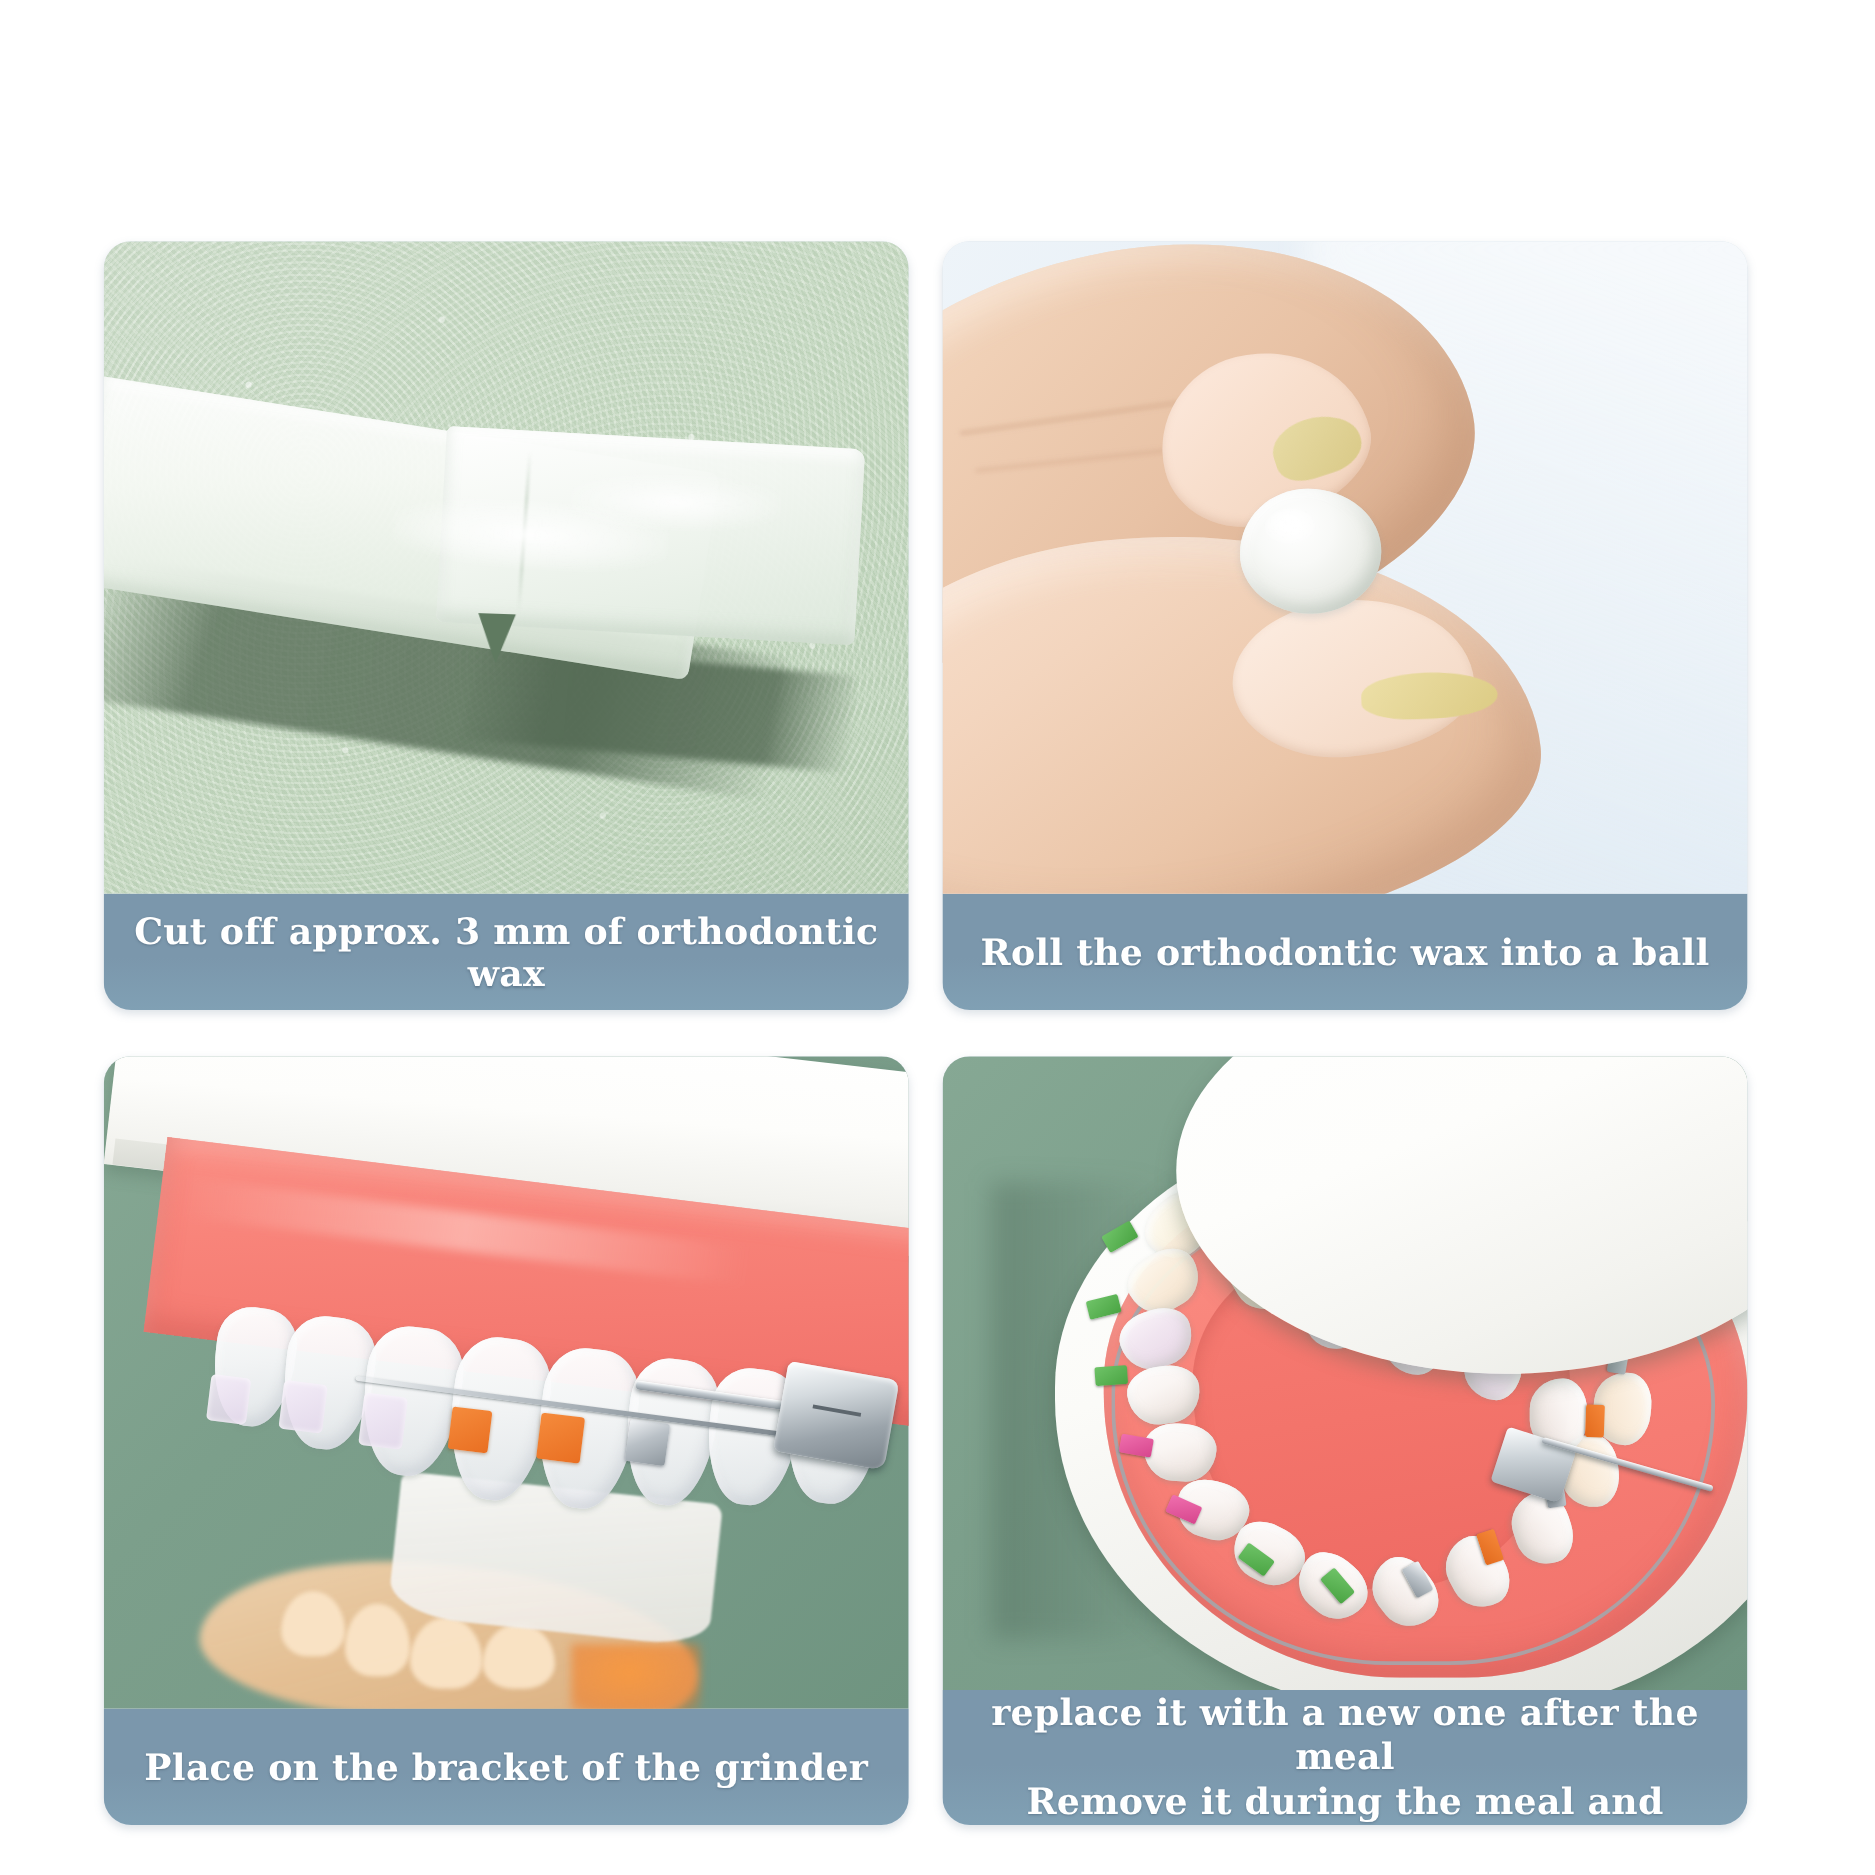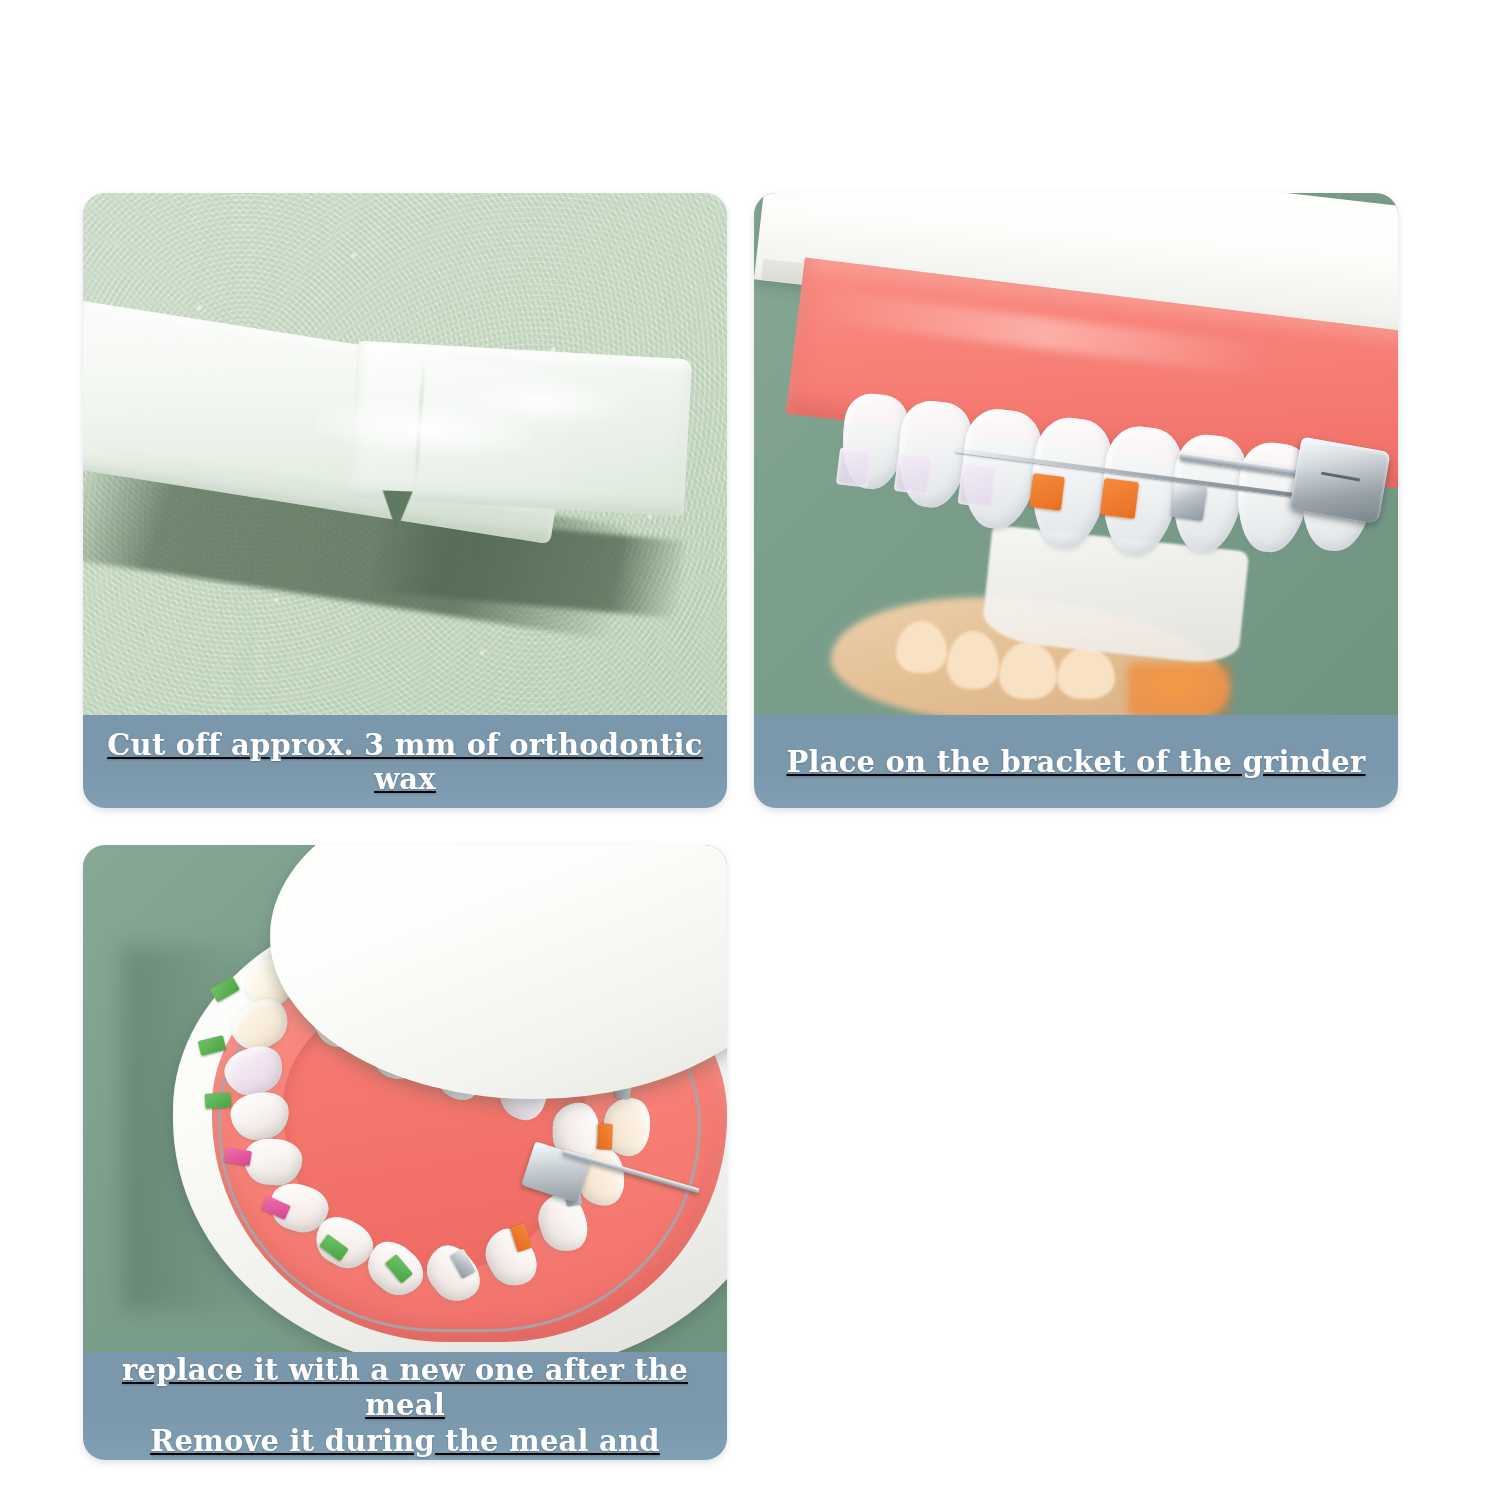--- a/index.html
+++ b/index.html
@@ -40,21 +40,21 @@
     grid-template-rows:615px 615px;
     column-gap:27px; row-gap:37px;
   }
 
   .card{
     position:relative;
     border-radius:22px;
     overflow:hidden;
     background:#dfe7ee;
     box-shadow:0 3px 7px rgba(120,140,160,.25);
-    display:flex; flex-direction:column;text-decoration:underline;
+    display:flex; flex-direction:column;
   }
   .photo{ position:relative; flex:1 1 auto; overflow:hidden; }
 
   .caption{
     flex:0 0 auto;
     background:linear-gradient(to bottom,#7b97ac 0%,#7b97ac 55%,#80a0b4 100%);
     color:#ffffff;
     display:flex; align-items:center; justify-content:center;
     text-align:center;
     font-family:"DejaVu Serif", serif;
@@ -450,20 +450,40 @@
         <div class="p1-fold"></div>
         <div class="p1-gloss"></div>
         <div class="p1-gloss2"></div>
         <div class="p1-notch"></div>
       </div>
       <div class="caption cap-1line">
         <span>Cut off approx. 3 mm of orthodontic wax</span>
       </div>
     </div>
 
+    <div class="card">
+      <div class="photo">
+        <div class="p2-bg"></div>
+        <div class="p2-bg-shade"></div>
+        <div class="p2-index"></div>
+        <div class="p2-index-crease"></div>
+        <div class="p2-index-crease2"></div>
+        <div class="p2-index-nail"></div>
+        <div class="p2-index-nailtip"></div>
+        <div class="p2-thumb"></div>
+        <div class="p2-thumb-crease"></div>
+        <div class="p2-thumb-nail"></div>
+        <div class="p2-thumb-nailtip"></div>
+        <div class="p2-ball"></div>
+        <div class="p2-ball-gloss"></div>
+      </div>
+      <div class="caption cap-1line">
+        <span>Roll the orthodontic wax into a ball</span>
+      </div>
+    </div>
 
     <div class="card">
       <div class="photo">
         <div class="green-bg"></div>
 
         <div class="p3-lower"></div>
         <div class="p3-lower-t" style="left:22%;top:82%;width:8%;height:10%"></div>
         <div class="p3-lower-t" style="left:30%;top:84%;width:8%;height:11%"></div>
         <div class="p3-lower-t" style="left:38%;top:86%;width:9%;height:11%"></div>
         <div class="p3-lower-t" style="left:47%;top:87%;width:9%;height:10%"></div>

